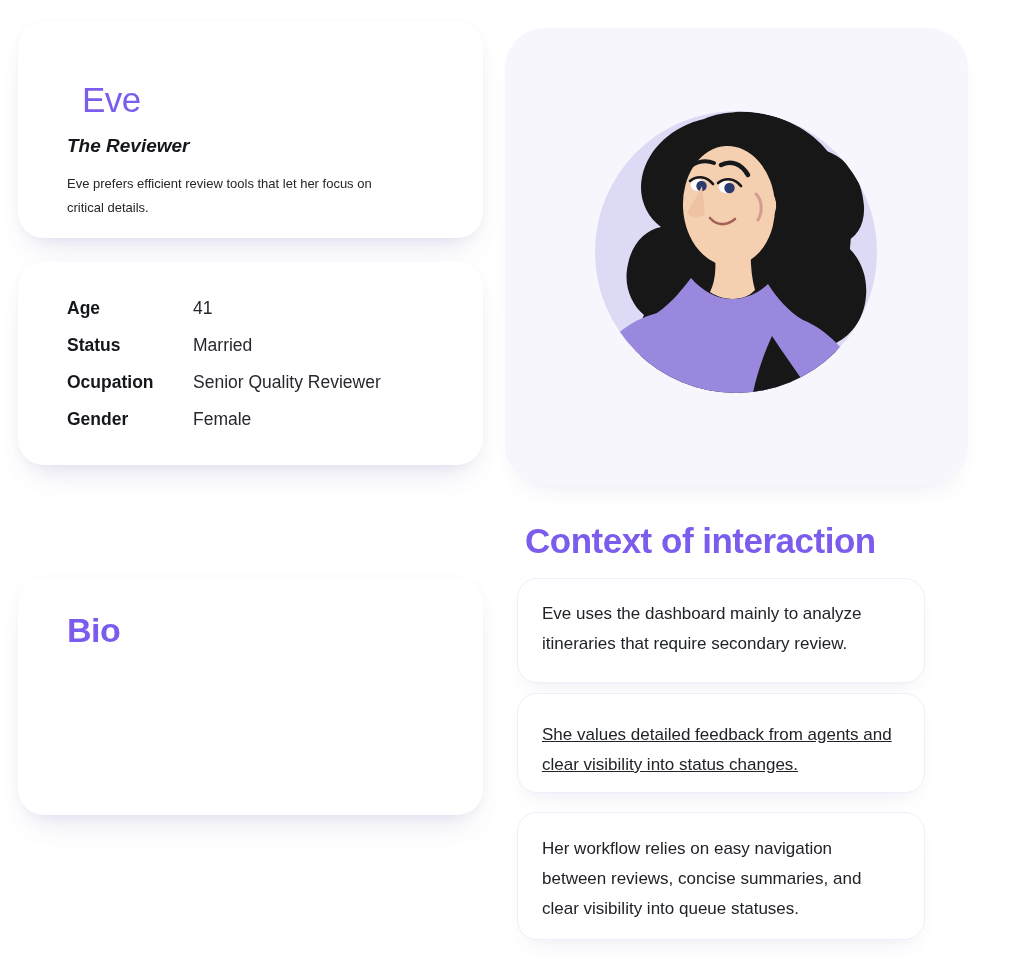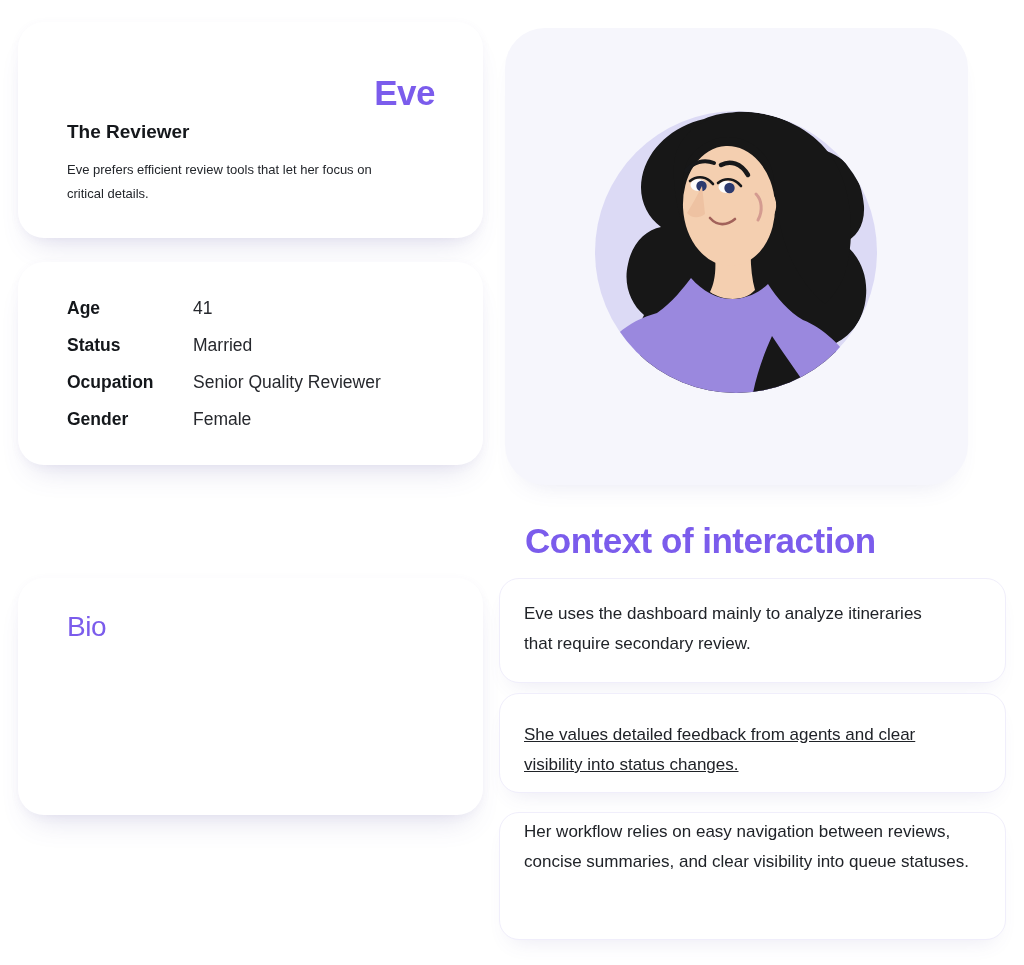--- a/index.html
+++ b/index.html
@@ -9,24 +9,24 @@
   .stage{ position:relative; width:1024px; height:965px; background:#ffffff; overflow:hidden; }
 
   .panel{
     position:absolute; background:#ffffff; border-radius:26px;
     box-shadow:0 18px 30px -14px rgba(90,86,160,.20), 0 2px 10px rgba(90,86,160,.05);
   }
 
   
   .card-profile{ left:18px; top:22px; width:465px; height:216px; padding:42px 40px 0 49px; }
   .persona-name{
-    margin:8px; font-size:35px; line-height:1.18; font-weight:bold;
-    color:var(--accent); letter-spacing:-.5px;text-align:right;
+    margin:15px; font-size:35px; line-height:1.18; font-weight:normal;
+    color:var(--accent); letter-spacing:-.5px;
   }
-  .persona-role{ font-size:19px; font-weight:bold; color:#14171b; }
+  .persona-role{ font-size:19px; font-weight:bold; color:#14171b;font-style:italic; }
   .persona-quote{
     margin:15px 0 0; font-size:13px; line-height:24px;
     color:#23262b; max-width:335px;
   }
 
   
   .card-attrs{ left:18px; top:262px; width:465px; height:203px; padding:36px 30px 4px 49px; }
   .attr-row{ display:flex; margin-bottom:16px; font-size:17.5px; line-height:21px; }
   .attr-label{ width:126px; font-weight:bold; color:#14171b; }
   .attr-value{ color:#26282d; }
@@ -39,37 +39,37 @@
     overflow:hidden;
   }
   .card-avatar svg{ display:block; width:100%; height:100%; }
 
   
   .ctx-heading{
     position:absolute; left:525px; top:521px; margin:0;
     font-size:35px; font-weight:bold; letter-spacing:-.5px; color:var(--accent);
   }
   .ctx-card{
-    position:absolute; left:499px; width:507px; background:#ffffff;
+    position:absolute; left:517px; width:408px; background:#ffffff;
     border:1px solid #f0eefb; border-radius:20px;
     box-shadow:0 12px 22px -12px rgba(90,86,160,.14);
     padding:20px 24px;
   }
   .ctx-card p{ margin:0; font-size:17px; line-height:30px; color:#202328; }
   .ctx-1{ top:578px; height:105px; }
   .ctx-1 p{ max-width:400px; }
   .ctx-2{ top:693px; height:100px; padding-top:26px; }
   .ctx-2 p{ max-width:445px;text-decoration:underline; }
-  .ctx-3{ top:812px; height:128px; padding-top:4px; }
+  .ctx-3{ top:812px; height:128px; padding-top:21px; }
   .ctx-3 p{ max-width:462px; }
 
   
   .card-bio{ left:18px; top:578px; width:465px; height:237px; padding:33px 40px 0 49px; }
   .bio-title{
-    margin:0; font-size:28px; font-weight:normal; letter-spacing:-.5px; color:var(--accent);
+    margin:0; font-size:34px; font-weight:bold; letter-spacing:-.5px; color:var(--accent);
   }
   .bio-text{ margin:15px 0 0; font-size:17px; line-height:23.5px; color:#202328; max-width:360px; }
 </style>
 </head>
 <body>
 
 <div class="stage">
 
   <section class="panel card-profile">
     <h1 class="persona-name">Eve</h1>

